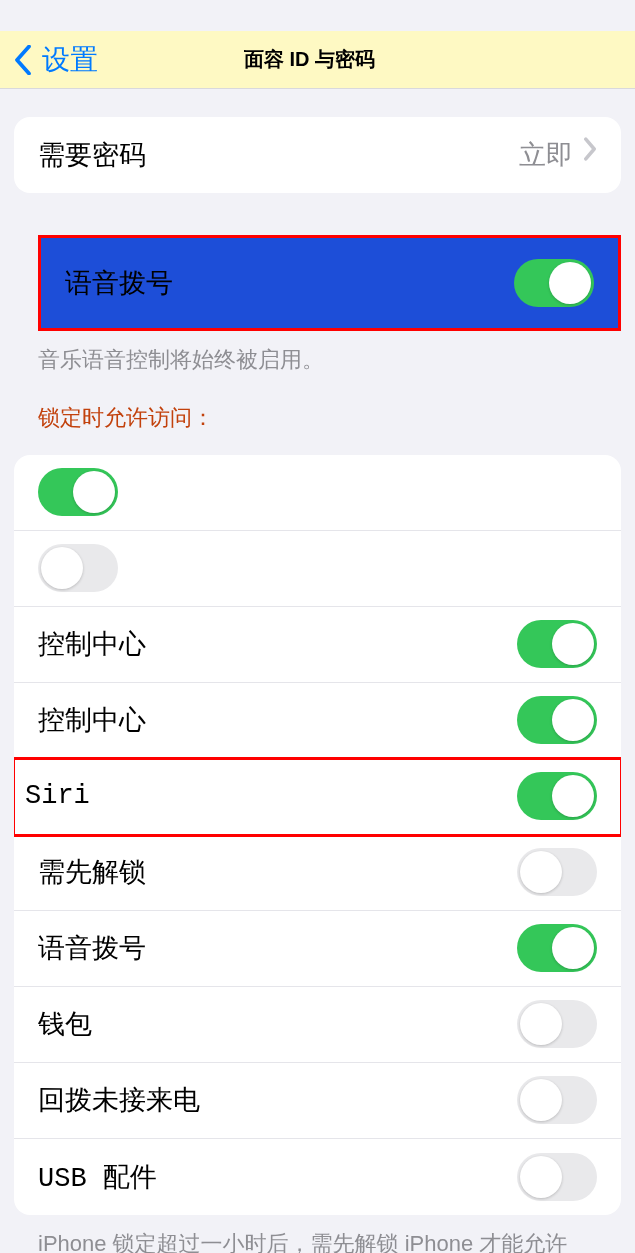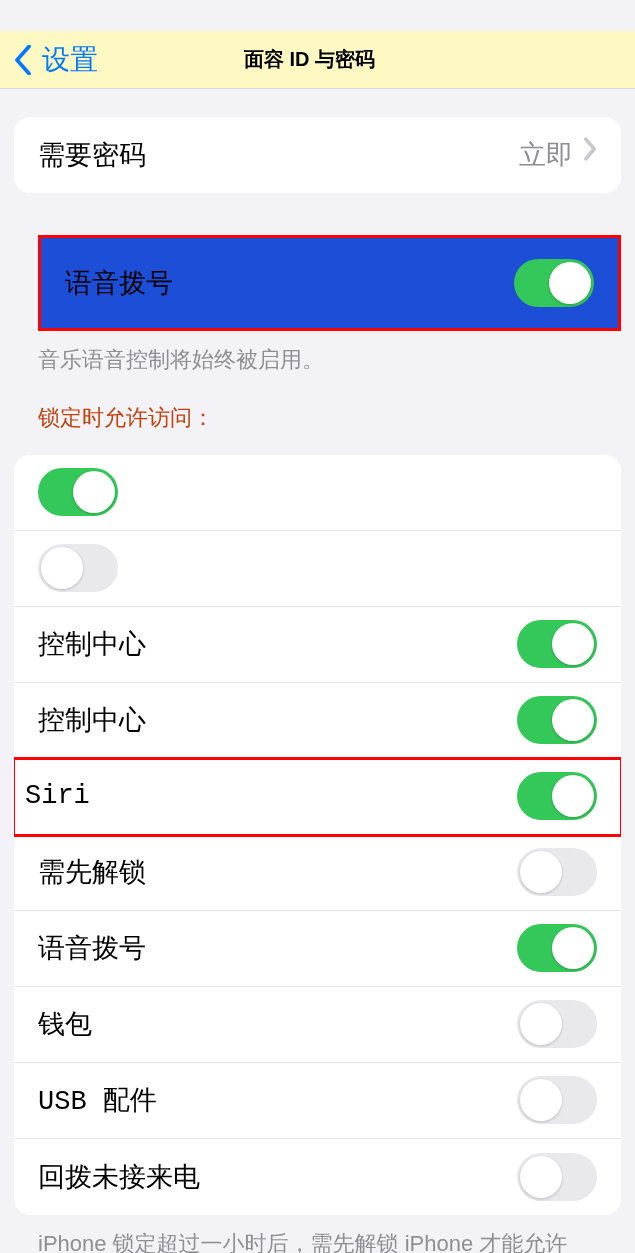--- a/index.html
+++ b/index.html
@@ -211,28 +211,28 @@
           <div class="toggle-knob"></div>
         </div>
       </div>
       <div class="row">
         <span class="row-label">钱包</span>
         <div class="toggle off">
           <div class="toggle-knob"></div>
         </div>
       </div>
       <div class="row">
+        <span class="row-label">回拨未接来电</span>
+        <div class="toggle off">
+          <div class="toggle-knob"></div>
+        </div>
+      </div>
+      <div class="row">
         <span class="row-label">USB 配件</span>
         <div class="toggle off">
           <div class="toggle-knob"></div>
         </div>
       </div>
-      <div class="row">
-        <span class="row-label">回拨未接来电</span>
-        <div class="toggle off">
-          <div class="toggle-knob"></div>
-        </div>
-      </div>
     </div>
 
   <div class="footer-text padb">iPhone 锁定超过一小时后，需先解锁 iPhone 才能允许 USB 配件连接。</div>
 
 </div>
 
 </body></html>

